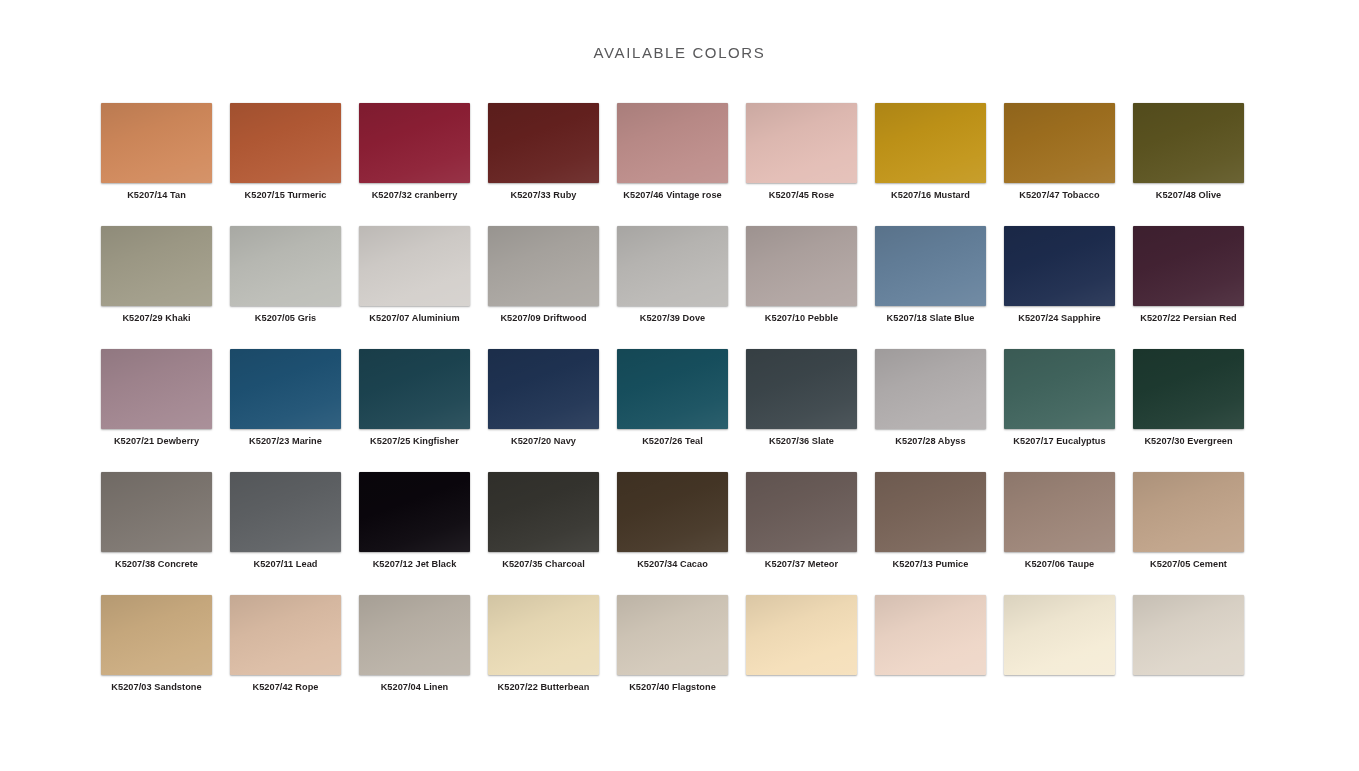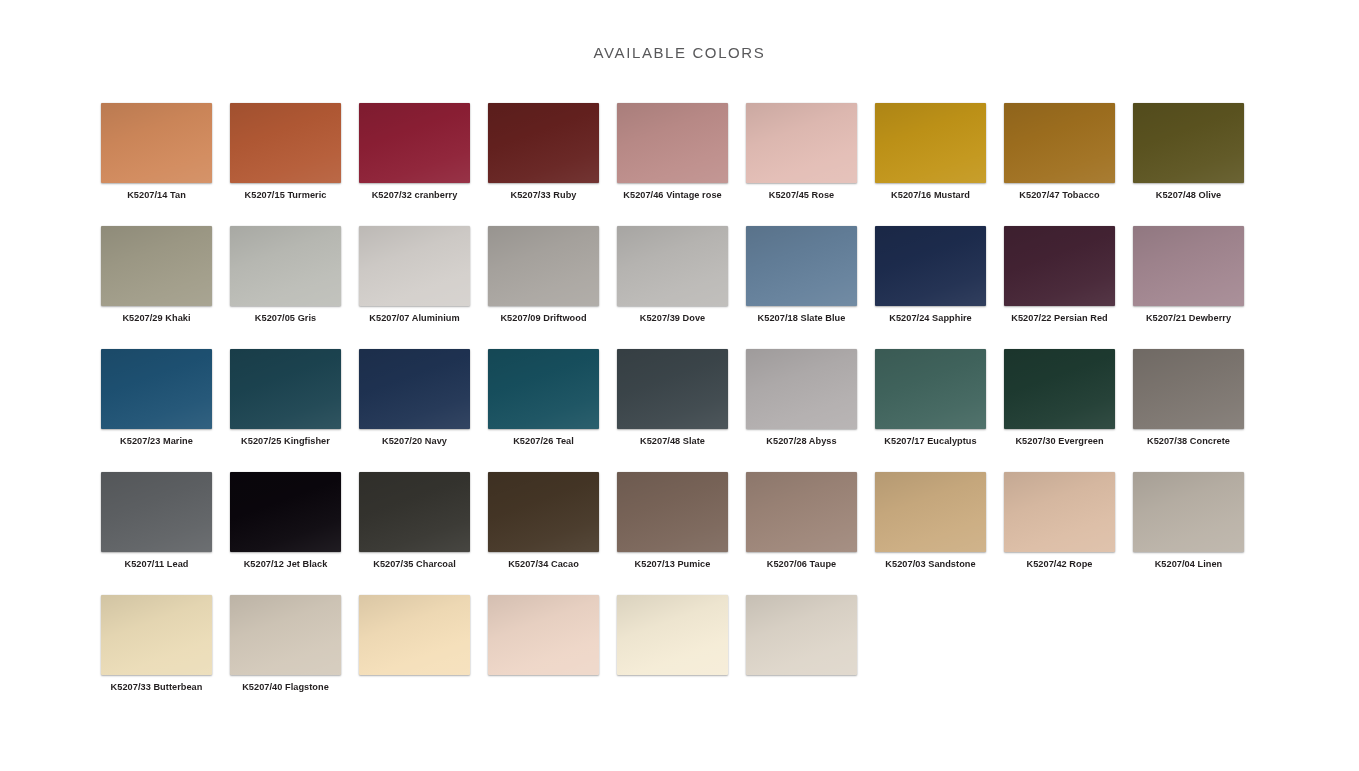--- a/index.html
+++ b/index.html
@@ -136,20 +136,24 @@
       </div>
       <div class="swatch-cell">
         <div class="swatch-chip" style="background-color: rgb(170, 166, 161);"></div>
         <div class="swatch-label">K5207/09 Driftwood</div>
       </div>
       <div class="swatch-cell">
         <div class="swatch-chip" style="background-color: rgb(187, 185, 182);"></div>
         <div class="swatch-label">K5207/39 Dove</div>
       </div>
       <div class="swatch-cell">
+        <div class="swatch-chip" style="background-color: rgb(176, 164, 161);"></div>
+        <div class="swatch-label">K5207/10 Pebble</div>
+      </div>
+      <div class="swatch-cell">
         <div class="swatch-chip" style="background-color: rgb(100, 128, 155);"></div>
         <div class="swatch-label">K5207/18 Slate Blue</div>
       </div>
       <div class="swatch-cell">
         <div class="swatch-chip" style="background-color: rgb(29, 44, 78);"></div>
         <div class="swatch-label">K5207/24 Sapphire</div>
       </div>
       <div class="swatch-cell">
         <div class="swatch-chip" style="background-color: rgb(68, 35, 52);"></div>
         <div class="swatch-label">K5207/22 Persian Red</div>
@@ -169,21 +173,21 @@
       <div class="swatch-cell">
         <div class="swatch-chip" style="background-color: rgb(31, 51, 83);"></div>
         <div class="swatch-label">K5207/20 Navy</div>
       </div>
       <div class="swatch-cell">
         <div class="swatch-chip" style="background-color: rgb(23, 80, 95);"></div>
         <div class="swatch-label">K5207/26 Teal</div>
       </div>
       <div class="swatch-cell">
         <div class="swatch-chip" style="background-color: rgb(60, 70, 75);"></div>
-        <div class="swatch-label">K5207/48 Slate</div>
+        <div class="swatch-label">K5207/36 Slate</div>
       </div>
       <div class="swatch-cell">
         <div class="swatch-chip" style="background-color: rgb(178, 174, 174);"></div>
         <div class="swatch-label">K5207/28 Abyss</div>
       </div>
       <div class="swatch-cell">
         <div class="swatch-chip" style="background-color: rgb(65, 101, 94);"></div>
         <div class="swatch-label">K5207/17 Eucalyptus</div>
       </div>
       <div class="swatch-cell">
@@ -204,42 +208,50 @@
       </div>
       <div class="swatch-cell">
         <div class="swatch-chip" style="background-color: rgb(53, 52, 47);"></div>
         <div class="swatch-label">K5207/35 Charcoal</div>
       </div>
       <div class="swatch-cell">
         <div class="swatch-chip" style="background-color: rgb(69, 54, 38);"></div>
         <div class="swatch-label">K5207/34 Cacao</div>
       </div>
       <div class="swatch-cell">
+        <div class="swatch-chip" style="background-color: rgb(107, 93, 89);"></div>
+        <div class="swatch-label">K5207/37 Meteor</div>
+      </div>
+      <div class="swatch-cell">
         <div class="swatch-chip" style="background-color: rgb(122, 101, 89);"></div>
         <div class="swatch-label">K5207/13 Pumice</div>
       </div>
       <div class="swatch-cell">
         <div class="swatch-chip" style="background-color: rgb(157, 133, 120);"></div>
         <div class="swatch-label">K5207/06 Taupe</div>
       </div>
       <div class="swatch-cell">
+        <div class="swatch-chip" style="background-color: rgb(192, 163, 137);"></div>
+        <div class="swatch-label">K5207/05 Cement</div>
+      </div>
+      <div class="swatch-cell">
         <div class="swatch-chip" style="background-color: rgb(203, 172, 128);"></div>
         <div class="swatch-label">K5207/03 Sandstone</div>
       </div>
       <div class="swatch-cell">
         <div class="swatch-chip" style="background-color: rgb(220, 189, 165);"></div>
         <div class="swatch-label">K5207/42 Rope</div>
       </div>
       <div class="swatch-cell">
         <div class="swatch-chip" style="background-color: rgb(186, 178, 167);"></div>
         <div class="swatch-label">K5207/04 Linen</div>
       </div>
       <div class="swatch-cell">
         <div class="swatch-chip" style="background-color: rgb(235, 220, 183);"></div>
-        <div class="swatch-label">K5207/33 Butterbean</div>
+        <div class="swatch-label">K5207/22 Butterbean</div>
       </div>
       <div class="swatch-cell">
         <div class="swatch-chip" style="background-color: rgb(211, 201, 186);"></div>
         <div class="swatch-label">K5207/40 Flagstone</div>
       </div>
       <div class="swatch-cell">
         <div class="swatch-chip" style="background-color: rgb(245, 223, 185);"></div>
       </div>
       <div class="swatch-cell">
         <div class="swatch-chip" style="background-color: rgb(238, 214, 199);"></div>

